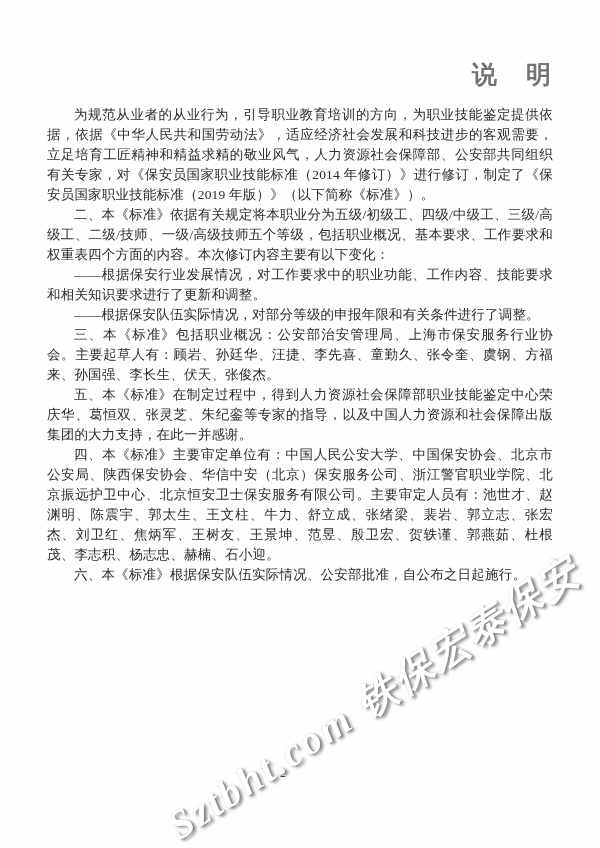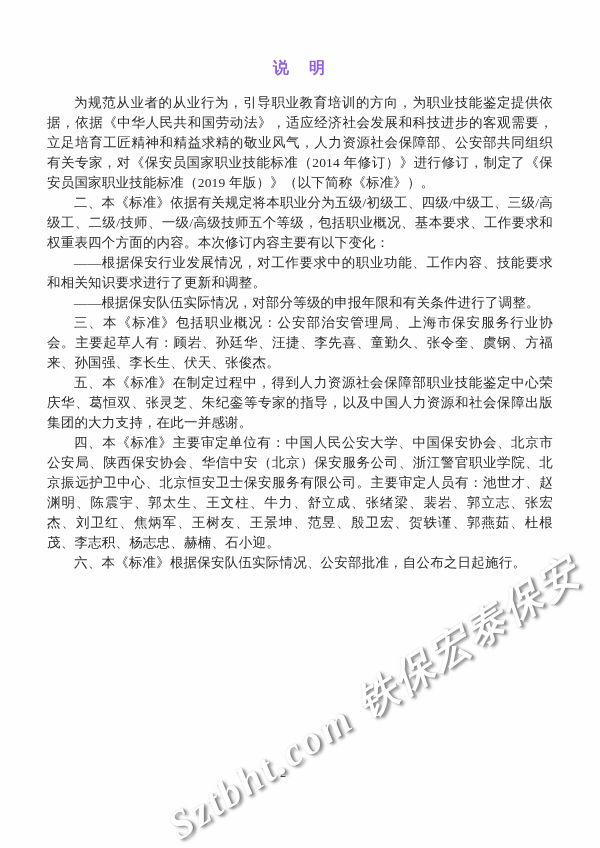--- a/index.html
+++ b/index.html
@@ -16,26 +16,26 @@
     font-family: "Liberation Serif", "DejaVu Serif", serif;
     color: #2b2b2b;
   }
   .content {
     position: absolute;
     left: 47px;
     top: 58px;
     width: 506px;
   }
   .doc-title {
-    text-align: center;
-    font-size: 16px;
+    text-align: right;
+    font-size: 25px;
     font-weight: bold;
     letter-spacing: 2px;
     margin: 0 0 14px 0;
-    color: #8b5cf6;
+    color: #737373;
   }
   .para {
     margin: 0;
     font-size: 13.5px;
     line-height: 20px;
     text-align: justify;
     text-indent: 2em;
     letter-spacing: 0.2px;
   }
   .page-number {

